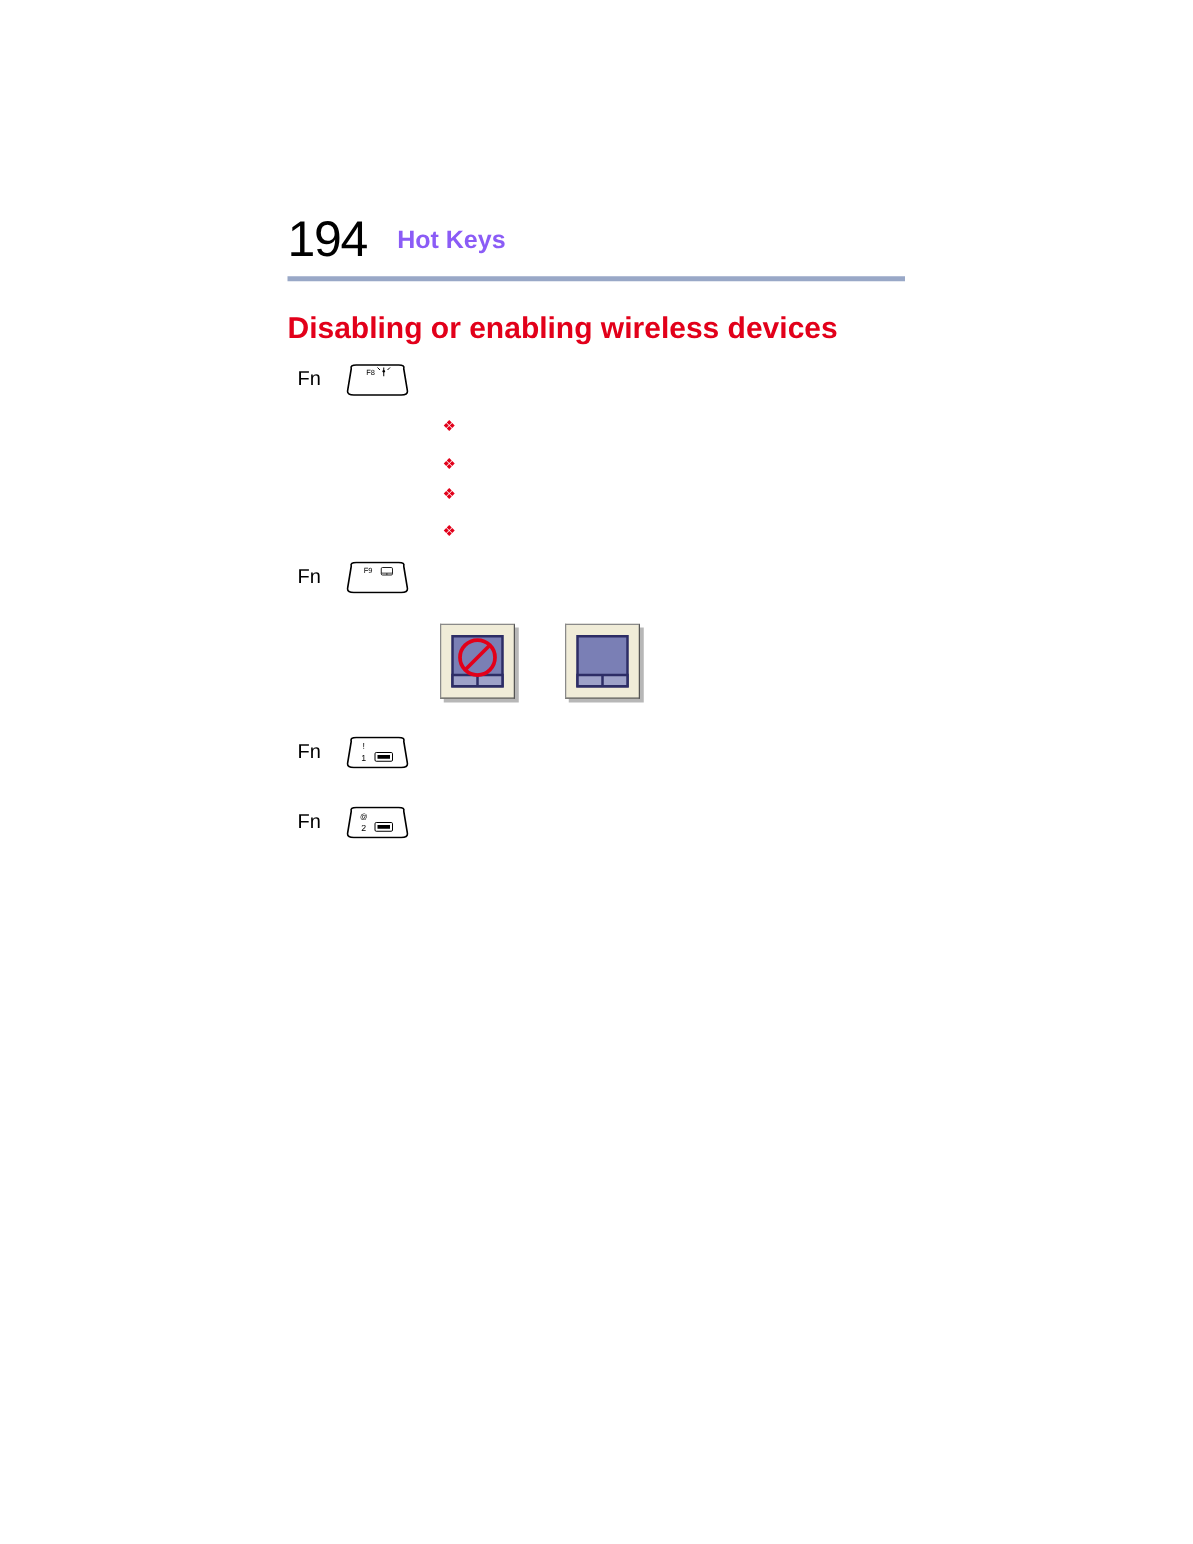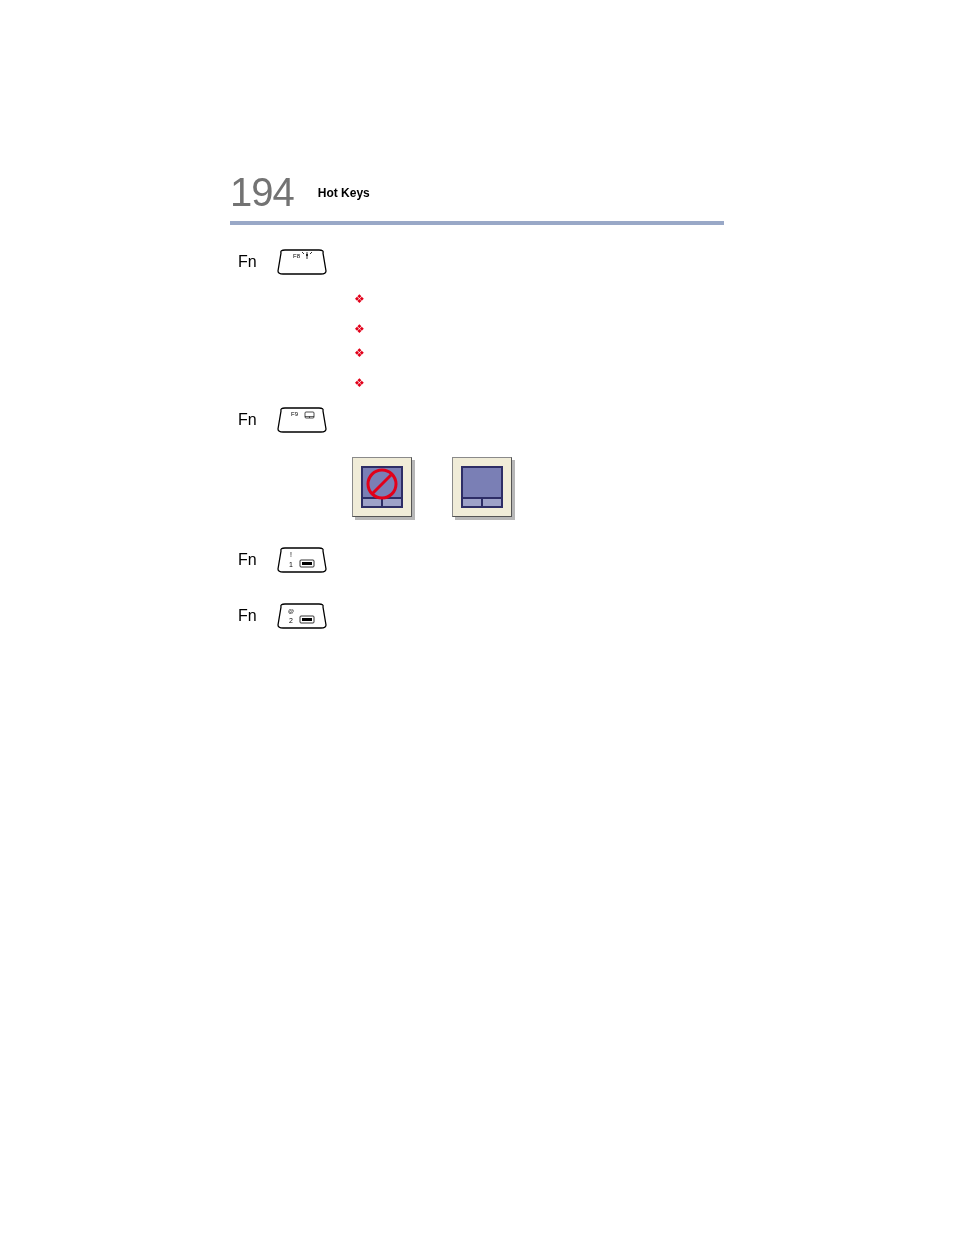--- a/index.html
+++ b/index.html
@@ -18,29 +18,29 @@
     display: flex;
     align-items: center;
     gap: 24px;
     margin-bottom: 6px;
   }
   .page-number {
     font-family: "Arial Narrow", Arial, sans-serif;
     font-stretch: condensed;
     font-size: 40px;
     font-weight: 400;
-    color: #737373;
+    color: #000000;
     letter-spacing: -1px;
   }
   .header-title {
     font-family: "Arial Narrow", Arial, sans-serif;
     font-stretch: condensed;
-    font-size: 12px;
+    font-size: 20px;
     font-weight: 700;
-    color: #000000;
+    color: #8b5cf6;
   }
   .header-rule {
     height: 4px;
     background: #99a8c7;
     margin: 6px 0 24px 0;
     width: 100%;
   }
   .section-heading {
     font-family: "Arial Narrow", Arial, sans-serif;
     font-stretch: condensed;
@@ -105,20 +105,21 @@
 </head>
 <body>
 
 <div class="page">
   <div class="header-row">
     <div class="page-number">194</div>
     <div class="header-title">Hot Keys</div>
   </div>
   <div class="header-rule"></div>
 
+  <div class="section-heading">Disabling or enabling wireless devices</div>
   <div class="keyrow">
     <span class="fn-label">Fn</span>
     <span class="keycap">
       <svg width="50" height="26" viewBox="0 0 50 26">
         <path d="M4 4 Q3 1 8 1 L42 1 Q47 1 46 4 L49 22 Q49 25 44 25 L6 25 Q1 25 1 22 Z" fill="#fff" stroke="#000" stroke-width="1.3"></path>
         <text x="16" y="9" font-size="6" font-family="Arial" fill="#000">F8</text>
         <path d="M30 6 L30 3 M27 5 L25 3 M33 5 L35 3 M30 6 L30 10" stroke="#000" stroke-width="0.8" fill="none"></path>
         <circle cx="30" cy="6" r="1" fill="#000"></circle>
       </svg>
     </span>

